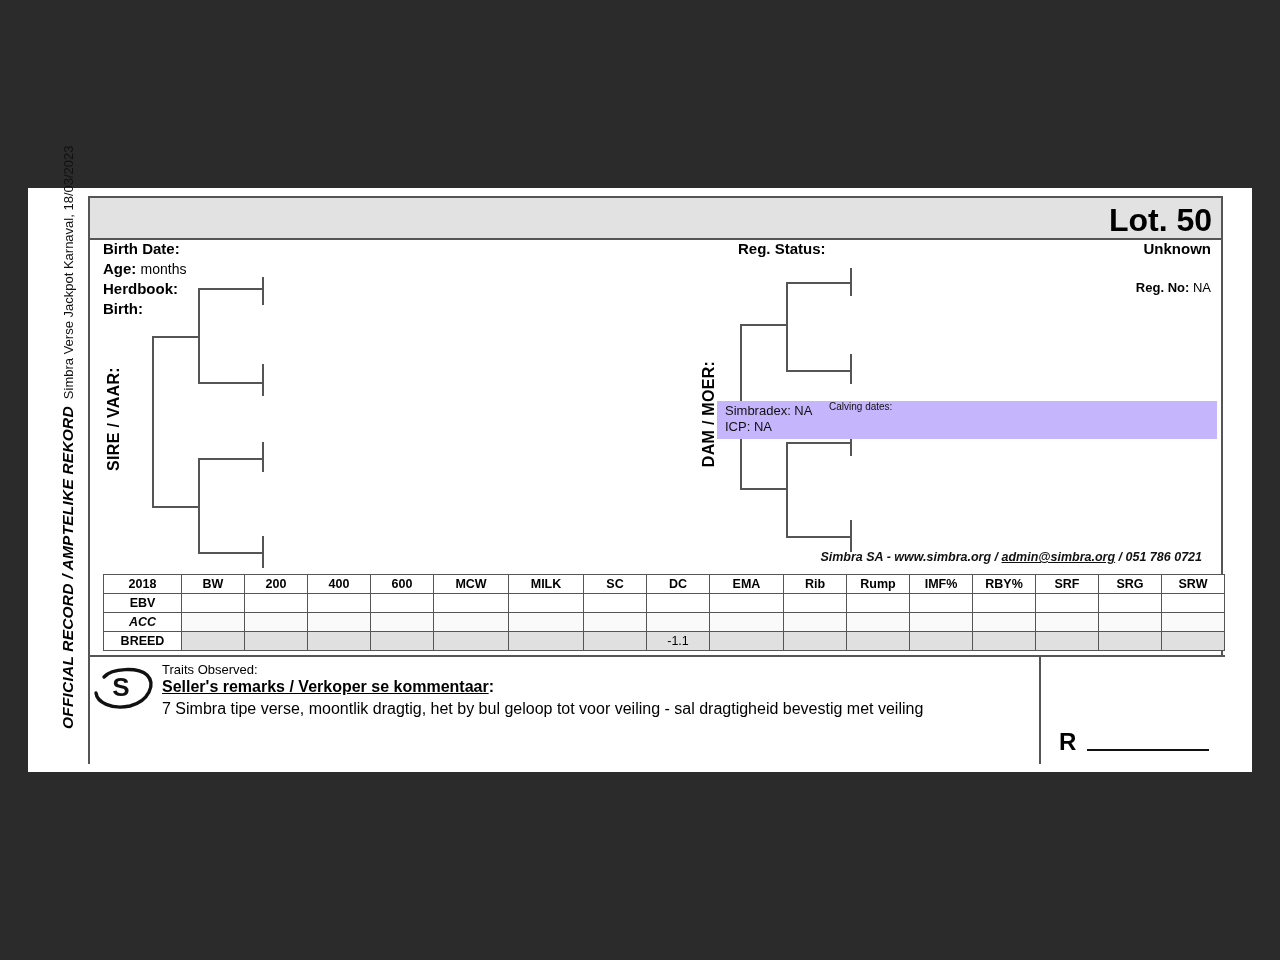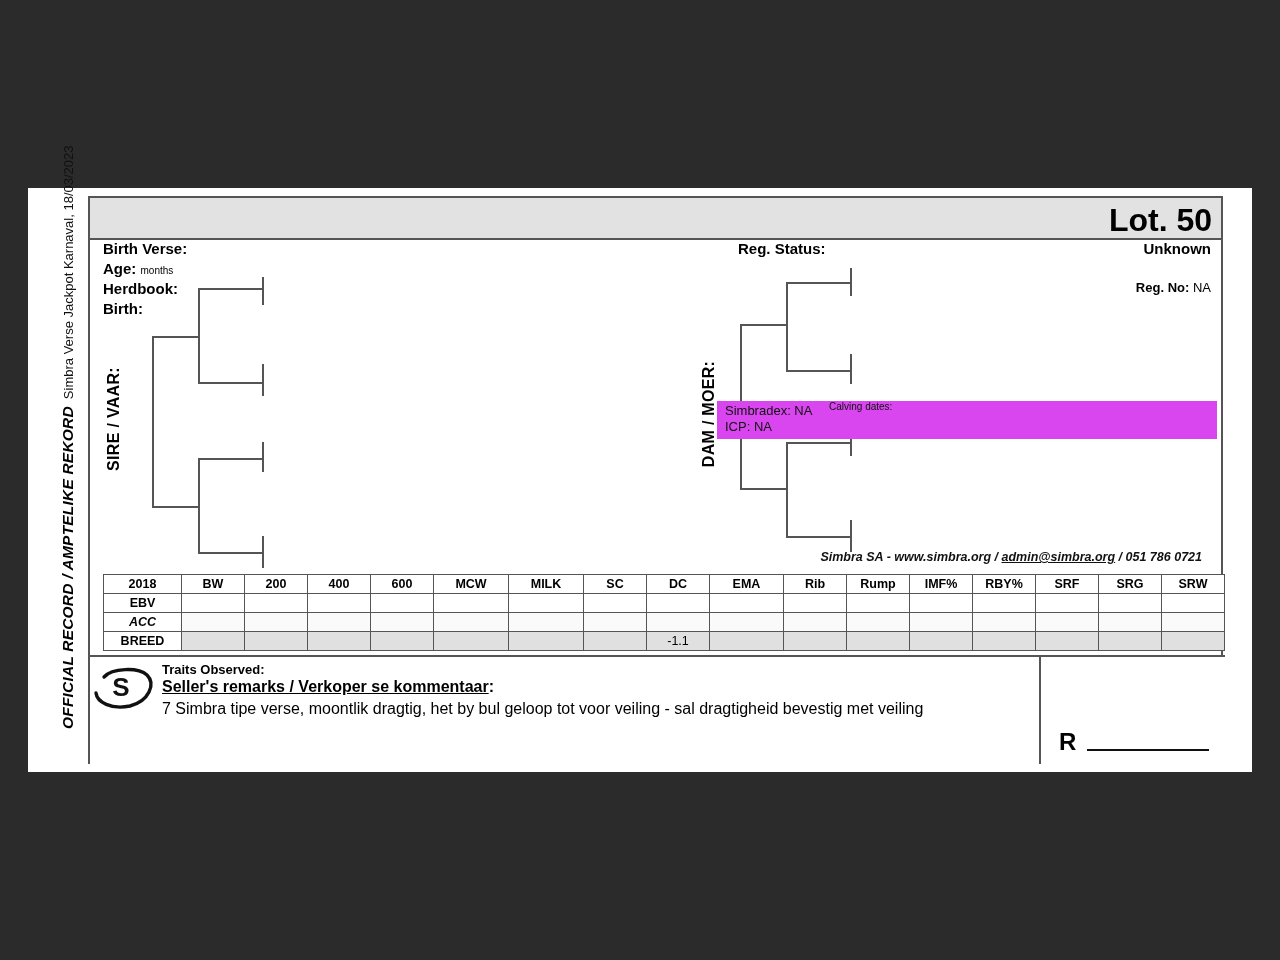--- a/index.html
+++ b/index.html
@@ -80,21 +80,21 @@
     position:absolute; right:10px; top:2px;
     font-size:13.5px; font-weight:bold; color:#000;
   }
 
   
   #info{ position:relative; height:70px; }
   .infolabel{
     position:absolute; left:13px;
     font-size:15px; font-weight:bold; color:#000;
   }
-  .infolabel span.val{ font-weight:normal; font-size:10px; }
+  .infolabel span.val{ font-weight:normal; font-size:14px; }
   #regstat{
     position:absolute; left:648px; top:0px;
     font-size:15px; font-weight:bold;
   }
   #regstatval{
     position:absolute; right:10px; top:0px;
     font-size:15px; font-weight:bold;
   }
   #regno{
     position:absolute; right:10px; top:40px;
@@ -118,21 +118,21 @@
   .tree{ position:absolute; }
   .ln{ position:absolute; background:#555; }
   .h{ height:2px; }
   .v{ width:2px; }
 
   
   #sx-band{
     position:absolute;
     left:627px; top:91px;
     width:500px; height:38px;
-    background:#d946ef;
+    background:#c4b5fd;
   }
   #sx1{
     position:absolute; left:8px; top:2px;
     font-size:13px; color:#111;
   }
   #sx-calv{
     position:absolute; left:112px; top:0;
     font-size:10px; color:#111;
   }
   #sx2{
@@ -178,21 +178,21 @@
     border-top:2px solid #555;
     border-right:2px solid #555;
     background:#fff;
   }
   #slogo{
     position:absolute; left:4px; top:8px;
     width:66px; height:46px;
   }
   #traits{
     position:absolute; left:72px; top:5px;
-    font-size:13px; font-weight:bold; color:#000;
+    font-size:13px; font-weight:normal; color:#000;
   }
   #sellerline{
     position:absolute; left:72px; top:21px;
     font-size:16px; font-weight:bold; color:#000;
   }
   #sellerline u{ }
   #sellertext{
     position:absolute; left:72px; top:41px;
     width:870px;
     font-size:16px; color:#000; line-height:21px;
@@ -228,21 +228,21 @@
 
 <div id="doc">
 
   <div id="lotband">
     <div id="lot">Lot. 50</div>
   </div>
 
 
   <div id="info">
     <div class="infolabel" style="top:0px;">
-      <span>Birth Verse:</span>
+      <span>Birth Date:</span>
       <span class="val"></span>
     </div>
     <div class="infolabel" style="top:20px;">
       <span>Age:</span>
       <span class="val">months</span>
     </div>
     <div class="infolabel" style="top:40px;">
       <span>Herdbook:</span>
       <span class="val"></span>
     </div>

